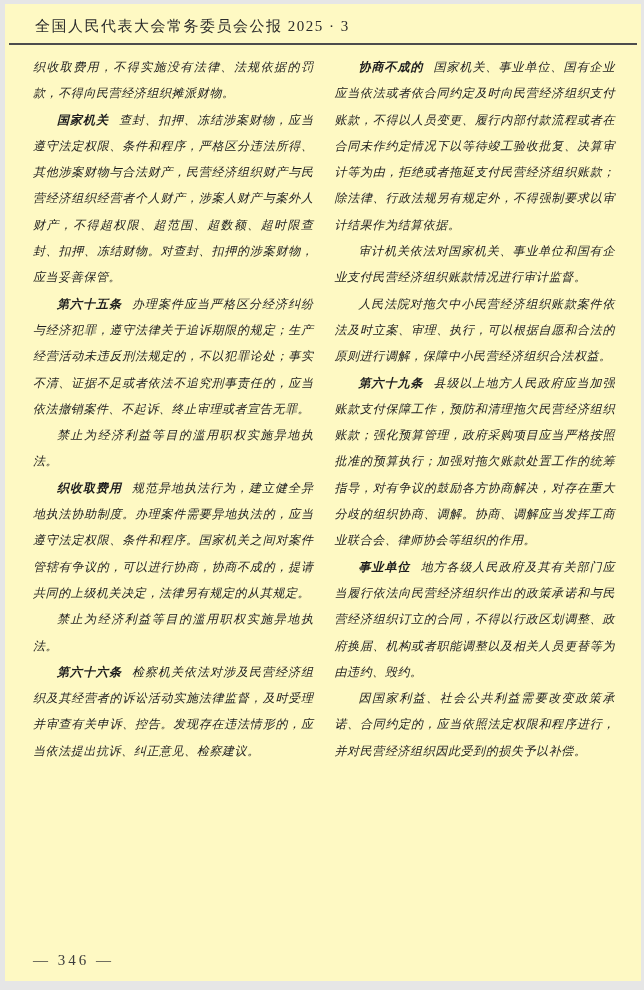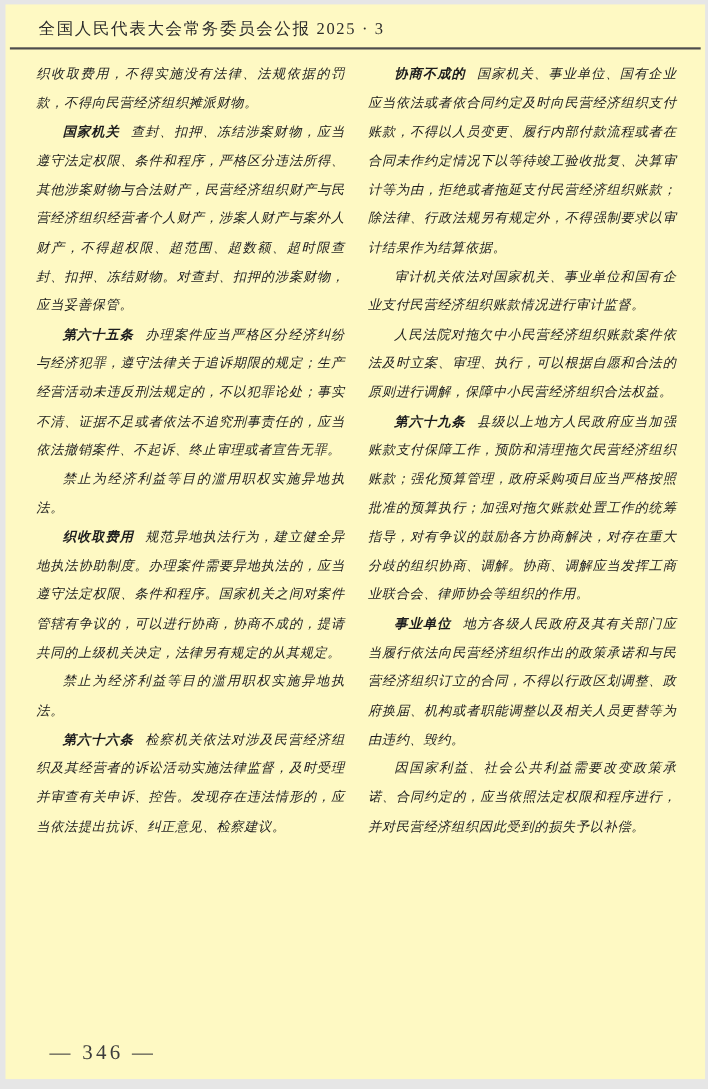--- a/index.html
+++ b/index.html
@@ -53,23 +53,23 @@
   .para.indent {
     text-indent: 2em;
   }
   .term {
     font-weight: bold;
     font-family: "Liberation Sans", "DejaVu Sans", sans-serif;
     padding-right: 0.85em;
   }
   .footer {
     position: absolute;
-    left: 40px;
+    left: 28px;
     bottom: 12px;
-    font-size: 19px;
+    font-size: 15px;
     color: #3c3c3c;
     letter-spacing: 3px;
   }
 </style>
 </head>
 <body>
 
 <div class="page">
   <div class="running-head">全国人民代表大会常务委员会公报 2025 · 3</div>
   <div class="head-rule"></div>

